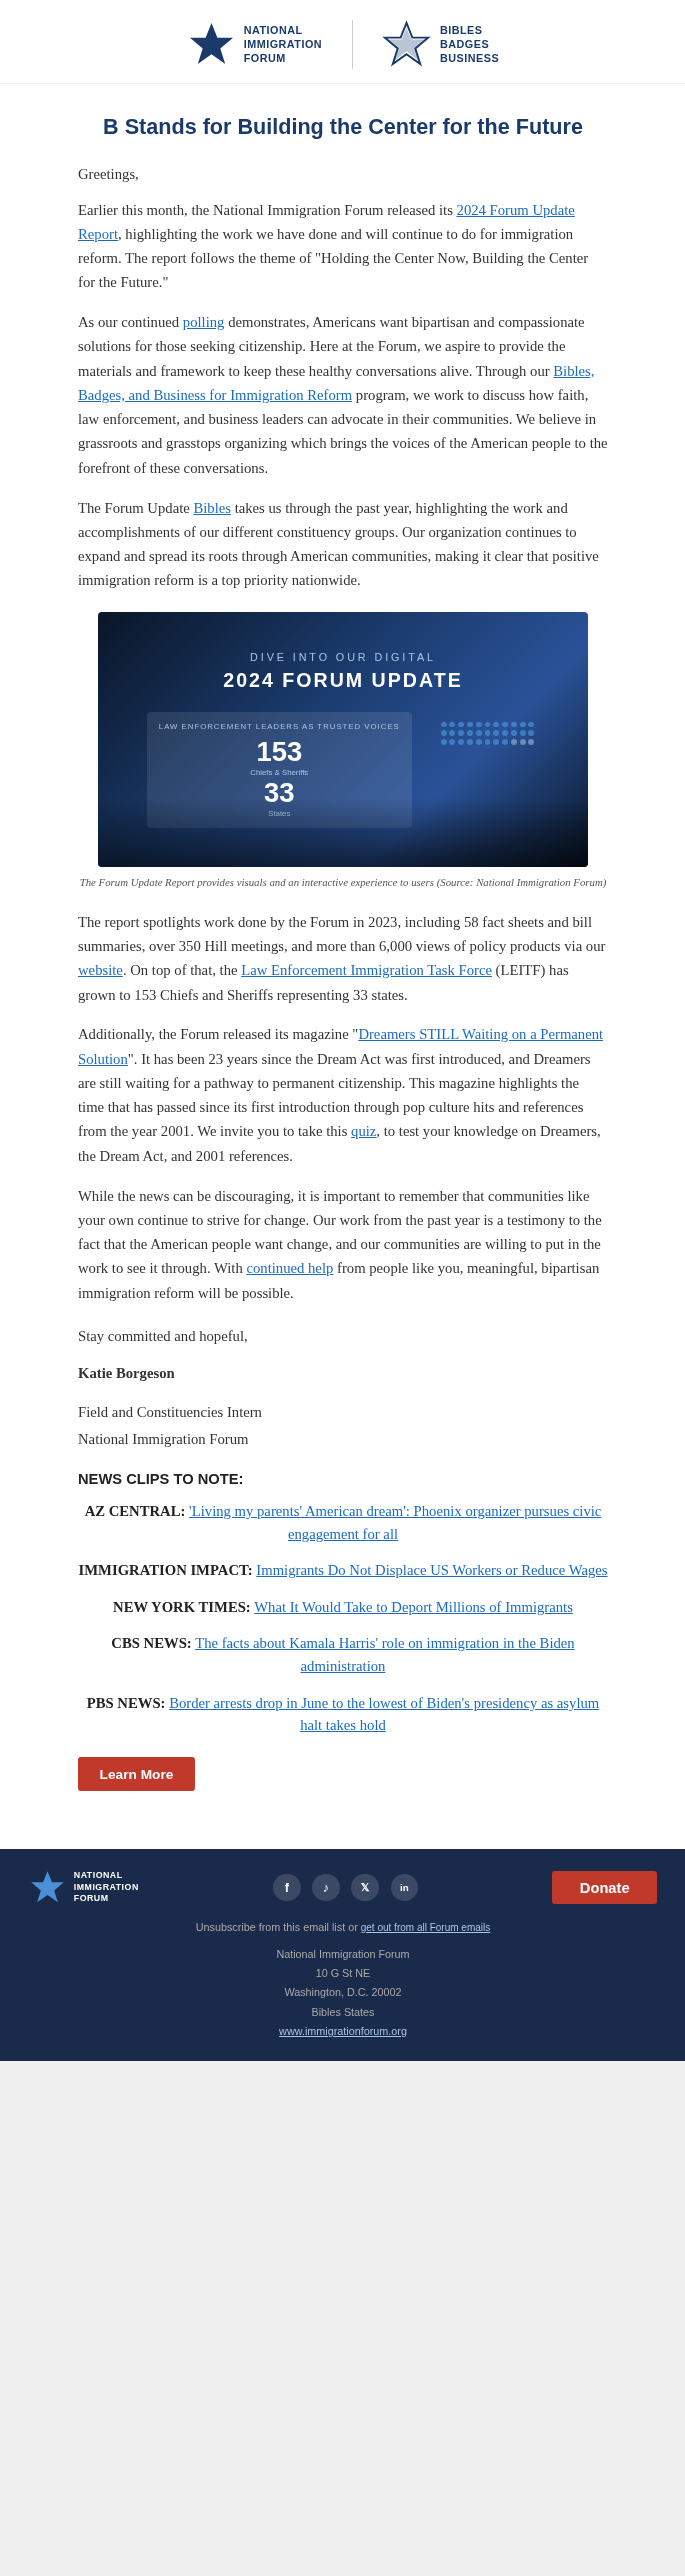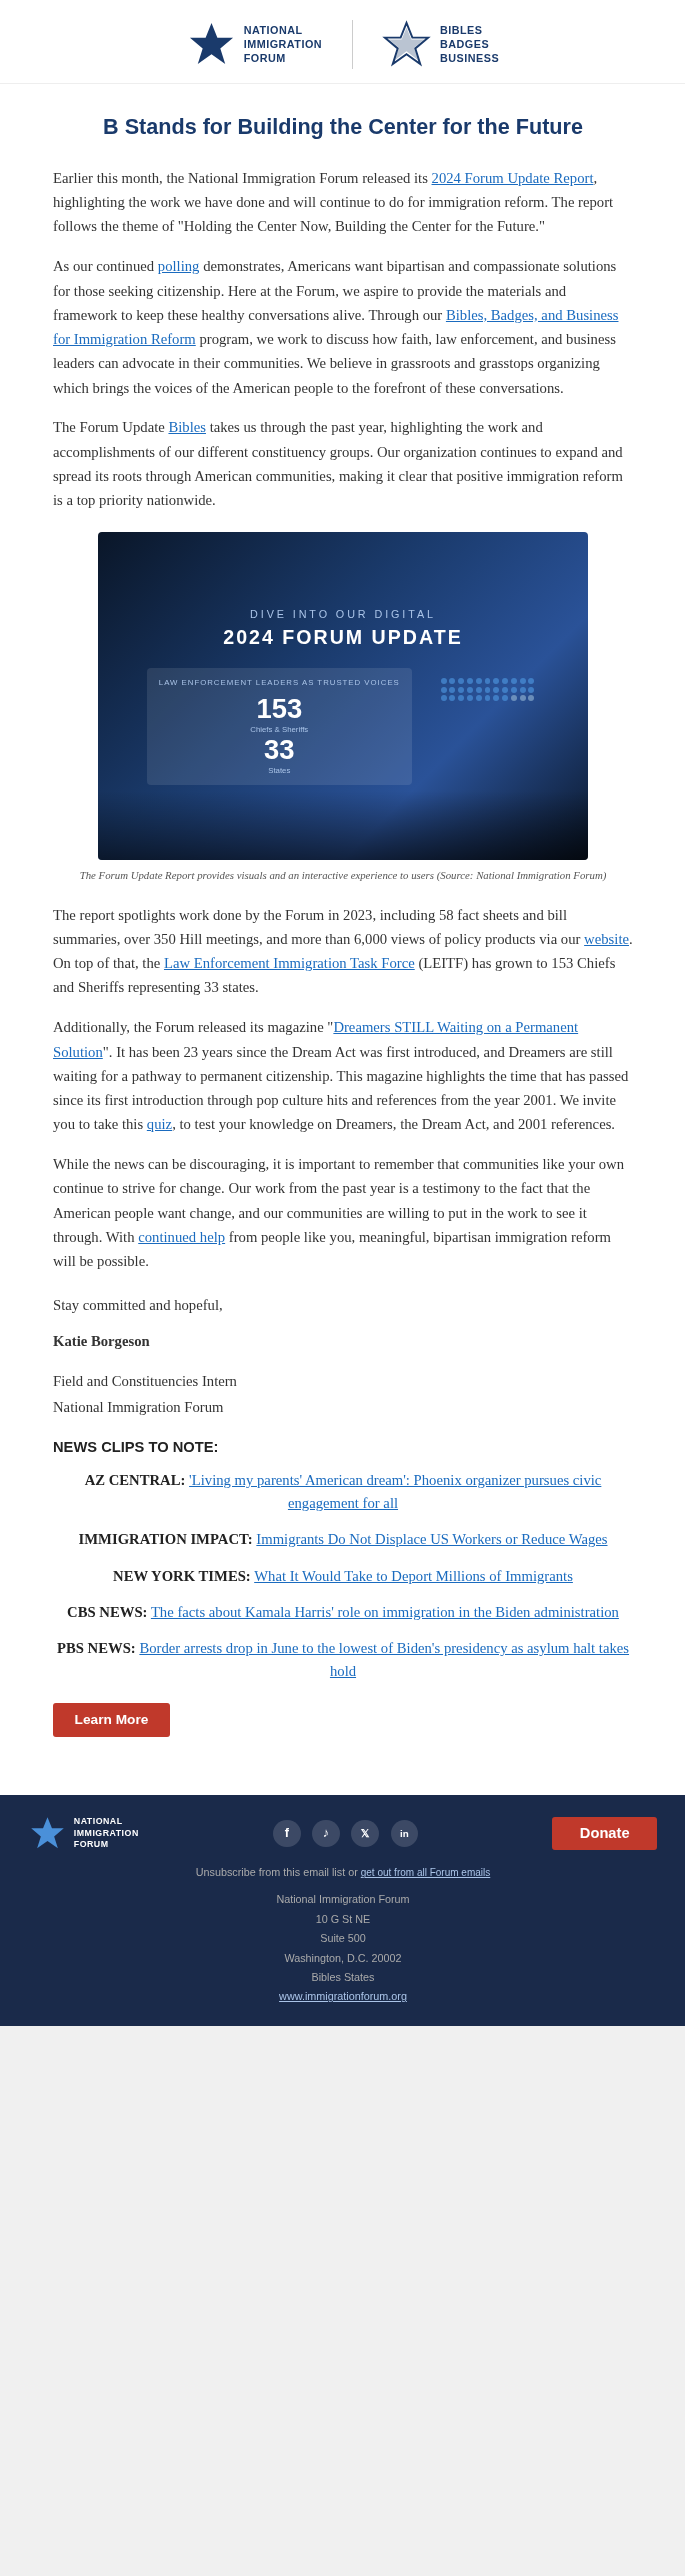--- a/index.html
+++ b/index.html
@@ -62,21 +62,21 @@
       font-family: Arial, sans-serif;
       font-size: 10.8px;
       font-weight: bold;
       color: #1a3a6b;
       line-height: 1.3;
       text-transform: uppercase;
       letter-spacing: 0.5px;
     }
     
     .content {
-      padding: 29px 53px;
+      padding: 29px 78px;
     }
     h1.main-title {
       font-family: Arial, sans-serif;
       font-size: 21.6px;
       font-weight: bold;
       color: #1a3a6b;
       text-align: center;
       margin-bottom: 24.5px;
       line-height: 1.3;
     }
@@ -96,21 +96,21 @@
       text-decoration: underline;
     }
     
     .banner-container {
       margin: 19.6px 0;
       text-align: center;
     }
     .banner-img {
       width: 100%;
       max-width: 490px;
-      height: 328px;
+      height: 255px;
       background: linear-gradient(135deg, #0a1628 0%, #1a3a6b 40%, #2a5298 70%, #0a1628 100%);
       display: flex;
       flex-direction: column;
       align-items: center;
       justify-content: center;
       position: relative;
       border-radius: 3.9px;
       overflow: hidden;
       margin: 0 auto;
     }
@@ -354,20 +354,21 @@
         <div>BADGES</div>
         <div>BUSINESS</div>
       </div>
     </div>
   </div>
 
   <div class="content">
 
     <h1 class="main-title">B Stands for Building the Center for the Future</h1>
 
+    <p class="greeting">Greetings,</p>
 
     <p class="body-para">
       Earlier this month, the National Immigration Forum released its <a href="#">2024 Forum Update Report</a>, highlighting the work we have done and will continue to do for immigration reform. The report follows the theme of "Holding the Center Now, Building the Center for the Future."
     </p>
 
     <p class="body-para">
       As our continued <a href="#">polling</a> demonstrates, Americans want bipartisan and compassionate solutions for those seeking citizenship. Here at the Forum, we aspire to provide the materials and framework to keep these healthy conversations alive. Through our <a href="#">Bibles, Badges, and Business for Immigration Reform</a> program, we work to discuss how faith, law enforcement, and business leaders can advocate in their communities. We believe in grassroots and grasstops organizing which brings the voices of the American people to the forefront of these conversations.
     </p>
 
     <p class="body-para">
@@ -507,21 +508,20 @@
       <button class="donate-btn">Donate</button>
     </div>
 
     <div class="footer-unsubscribe">
       <span>Unsubscribe from this email list or</span> <a href="#">get out from all Forum emails</a>
     </div>
 
     <div class="footer-address">
       <div>National Immigration Forum</div>
       <div>10 G St NE</div>
-      <div>Suite 500</div>
       <div>Washington, D.C. 20002</div>
       <div>Bibles States</div>
       <div><a href="#">www.immigrationforum.org</a></div>
     </div>
   </div>
 
 </div>
 
 
 </body></html>

